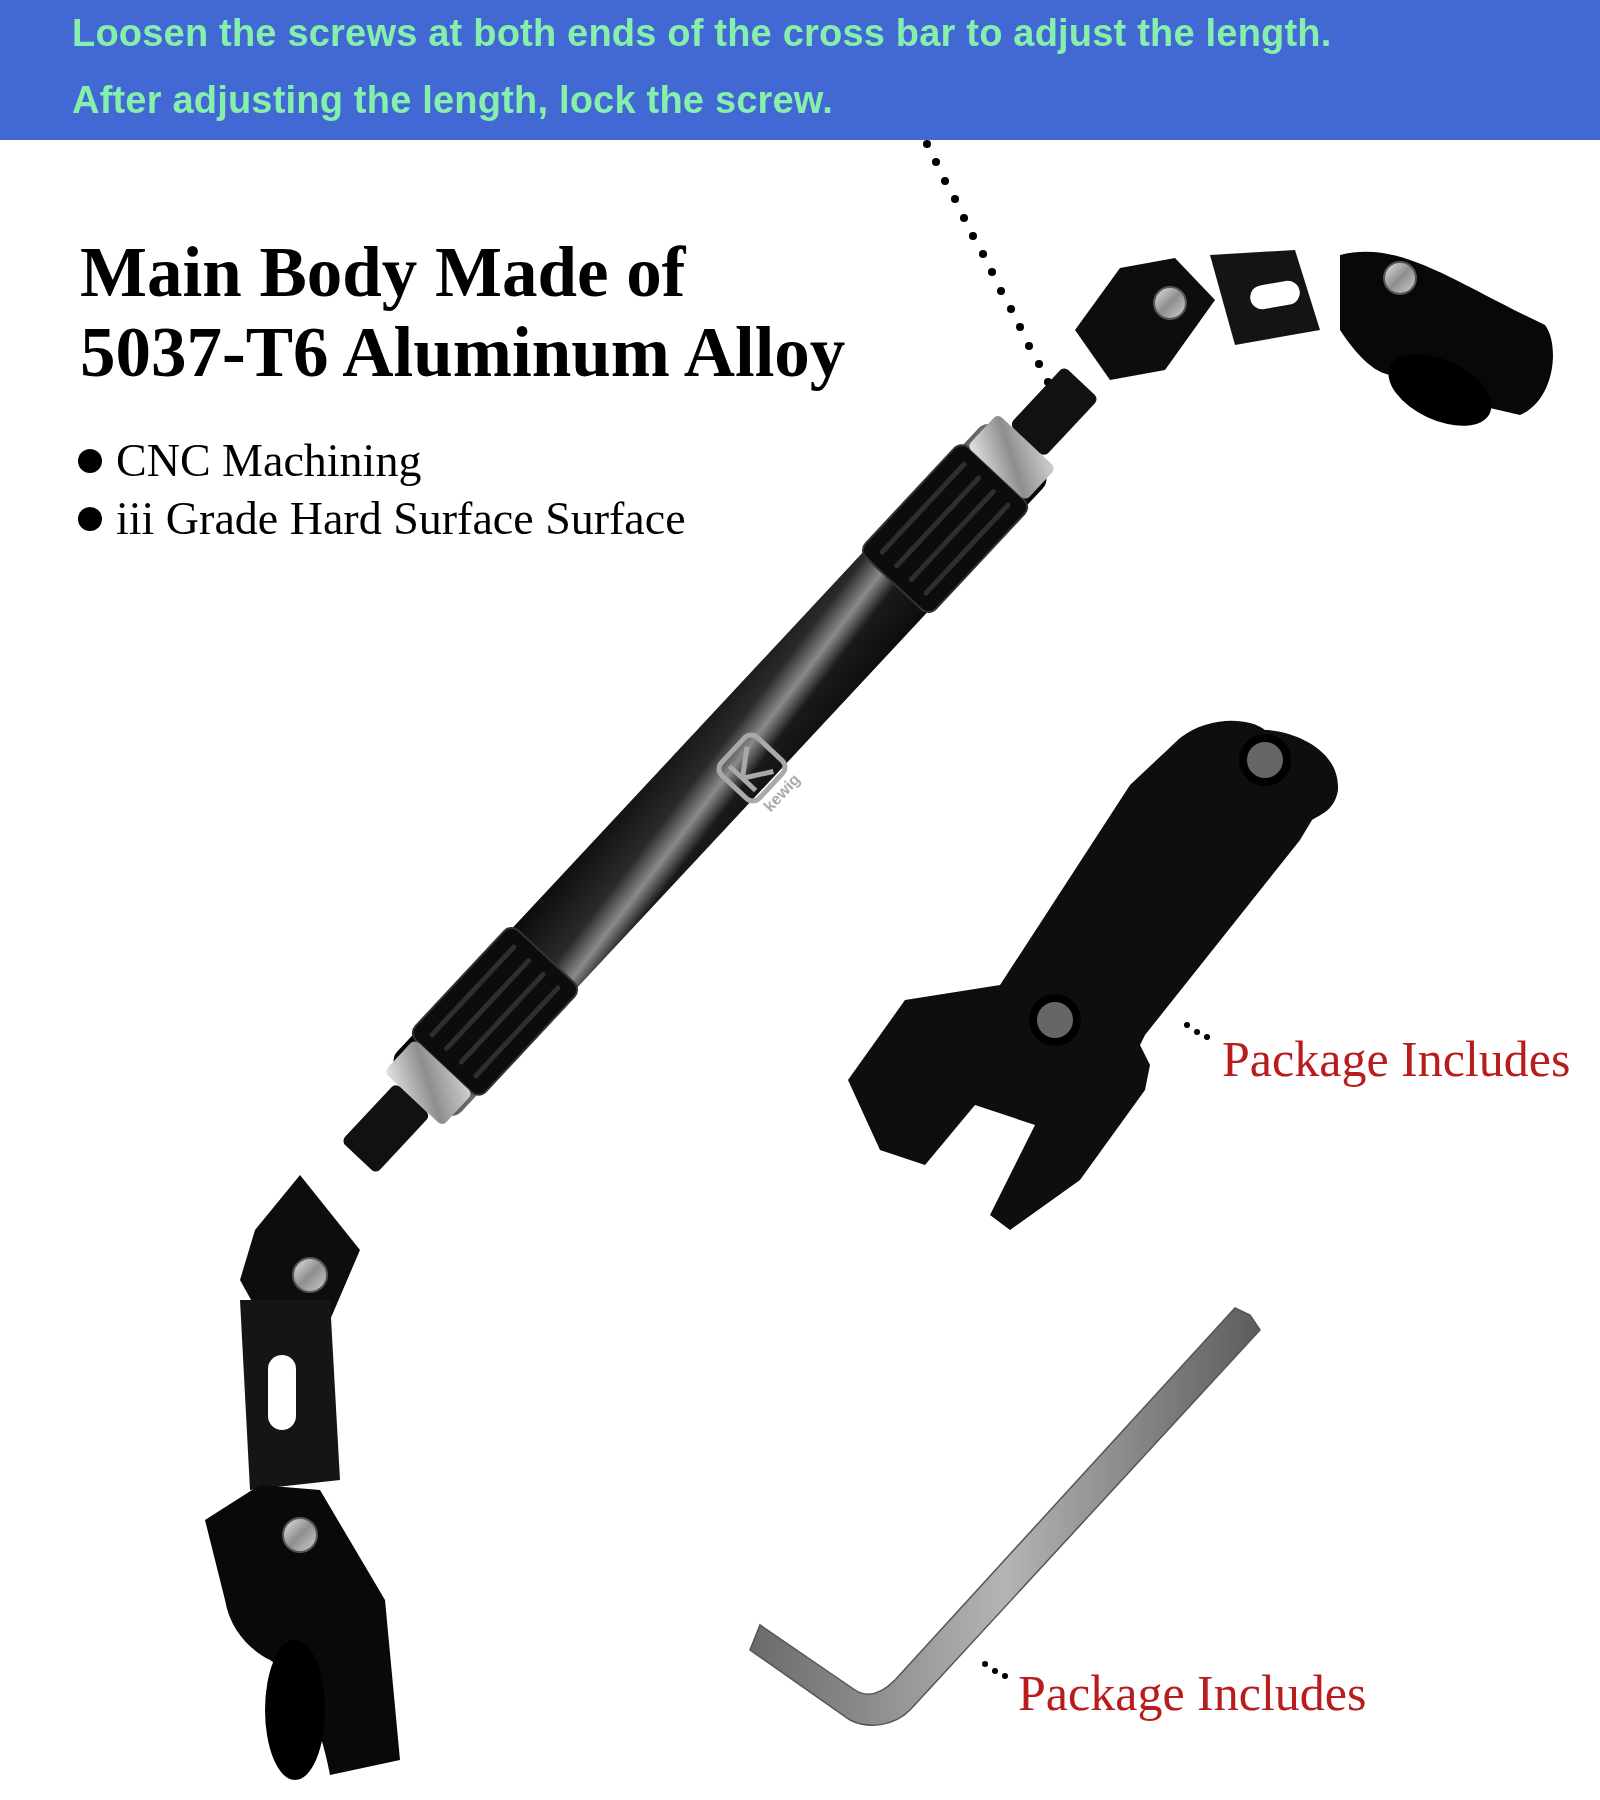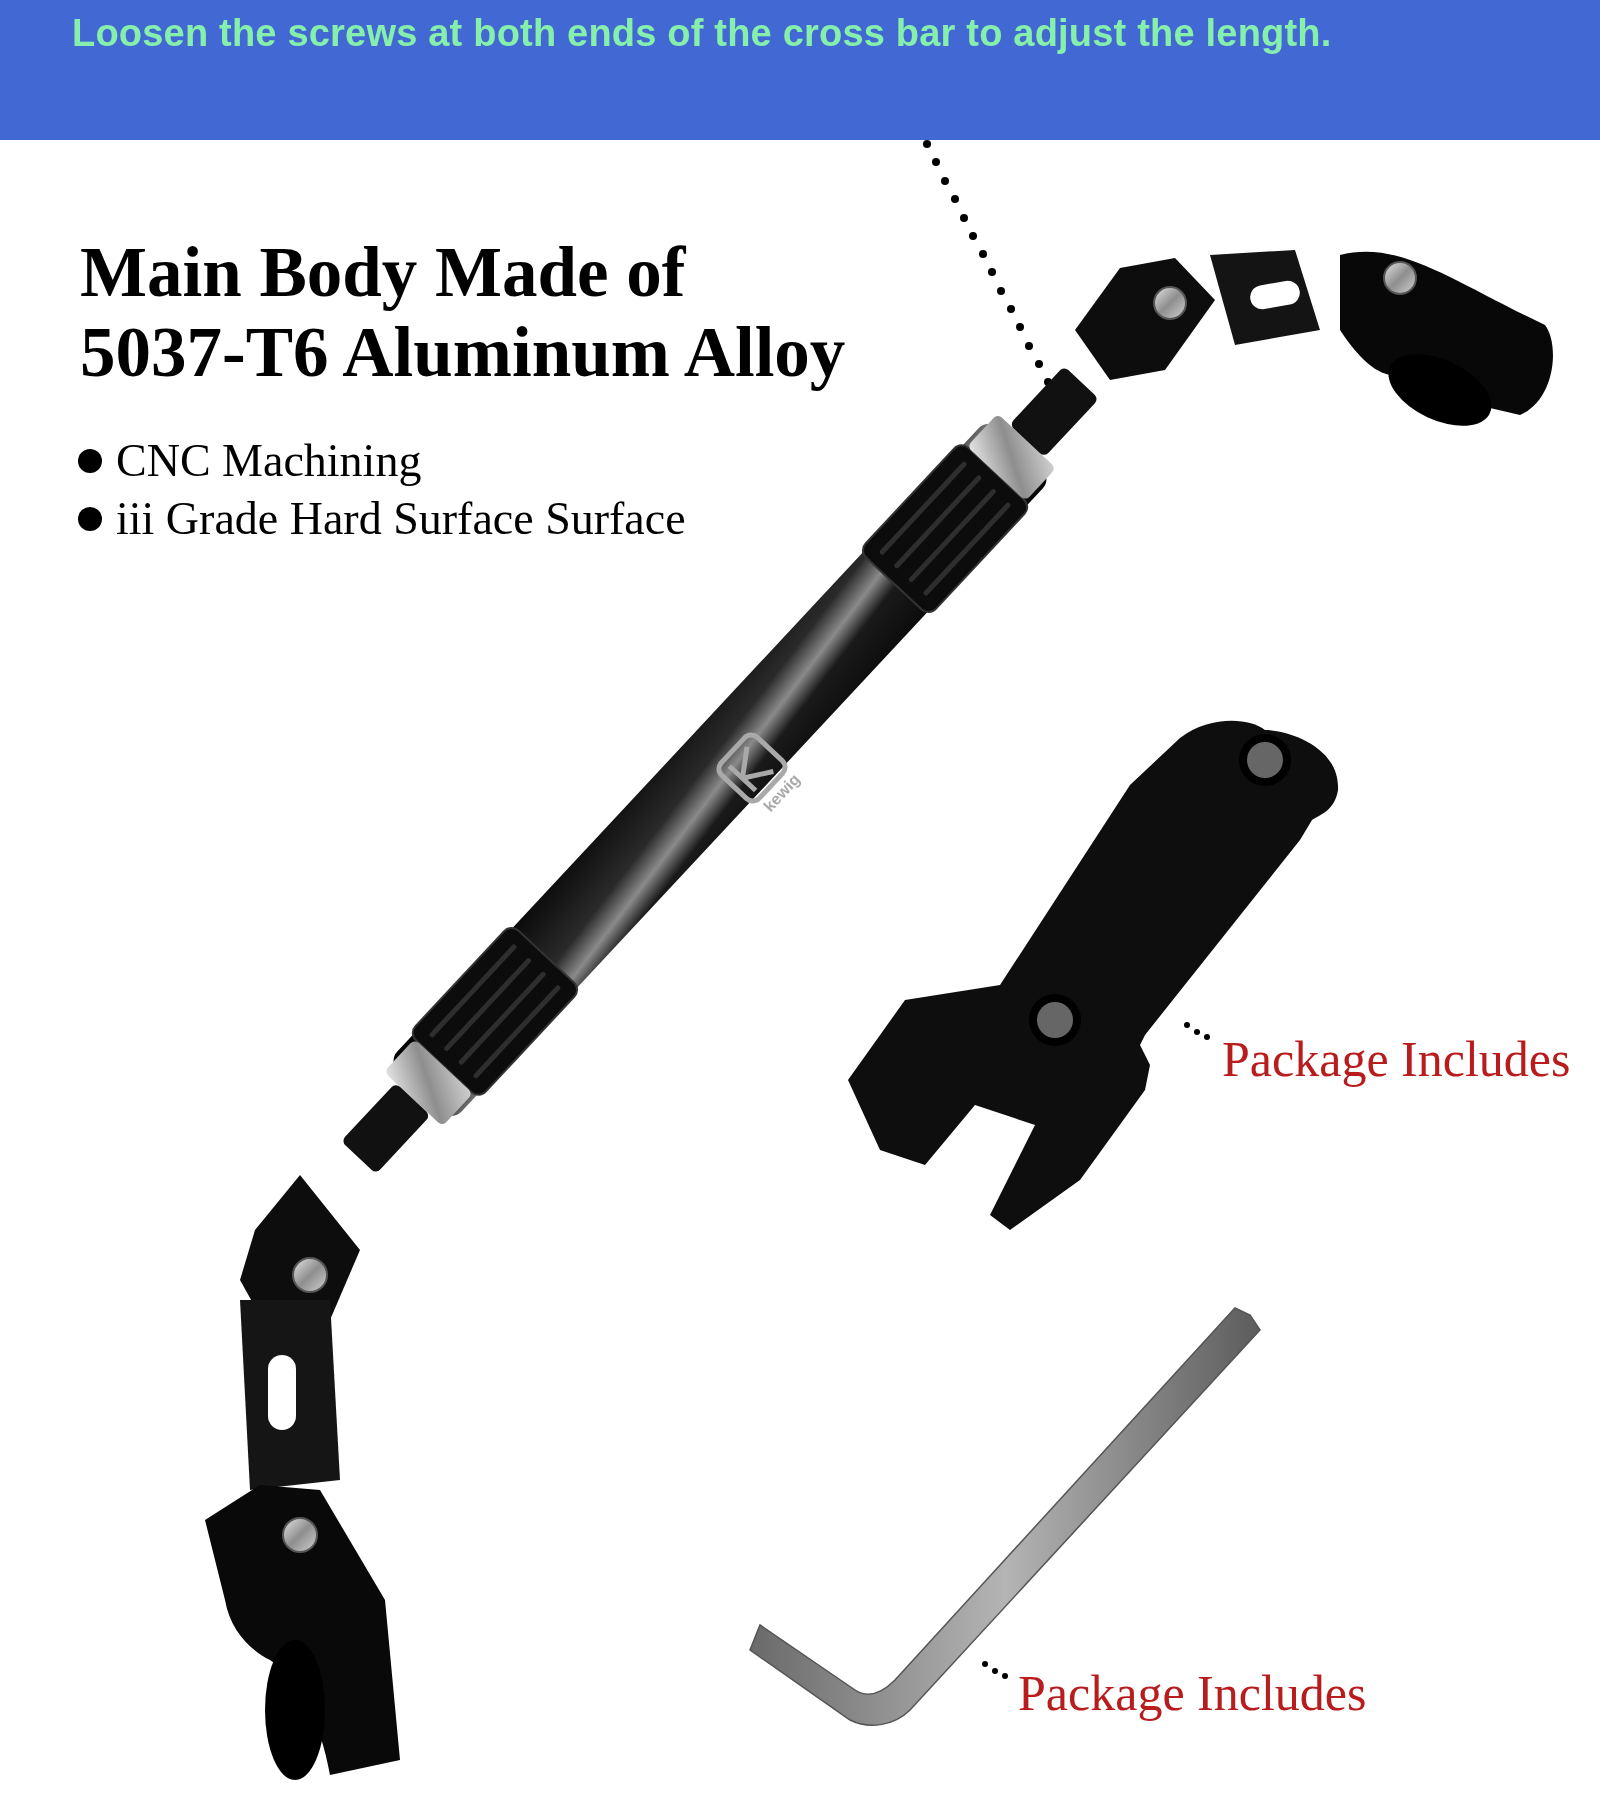--- a/index.html
+++ b/index.html
@@ -15,20 +15,21 @@
   .label{position:absolute;font-family:"Liberation Serif",serif;font-size:50px;color:#b91c1c;white-space:nowrap;}
   .label.p1{left:1222px;top:1030px;}
   .label.p2{left:1018px;top:1664px;}
   svg.art{position:absolute;left:0;top:0;}
 </style>
 </head>
 <body>
 
 <div class="banner">
   <div class="line l1">Loosen the screws at both ends of the cross bar to adjust the length.</div>
+  <div class="line l2">After adjusting the length, lock the screw.</div>
 </div>
 
 <div class="headline">
   <div>Main Body Made of</div>
   <div>5037-T6 Aluminum Alloy</div>
 </div>
 
 <div class="features">
   <div class="feature">
     <span class="bullet"></span>

